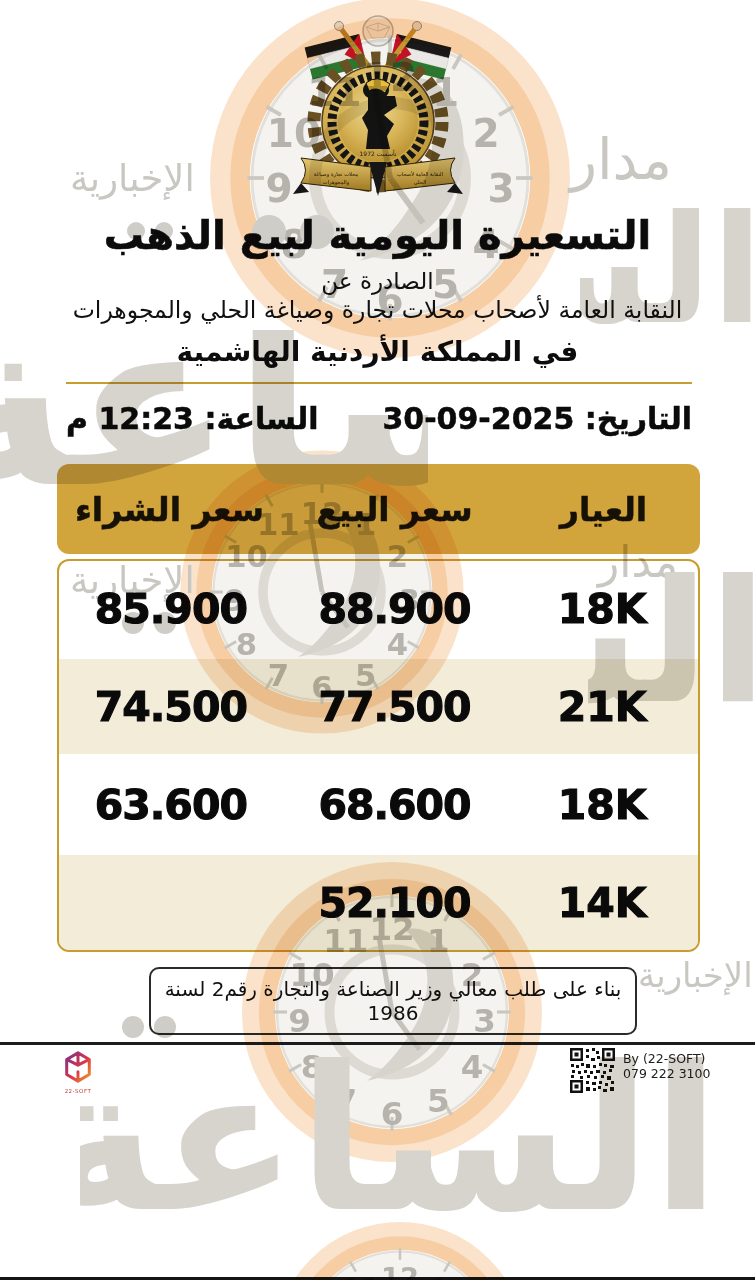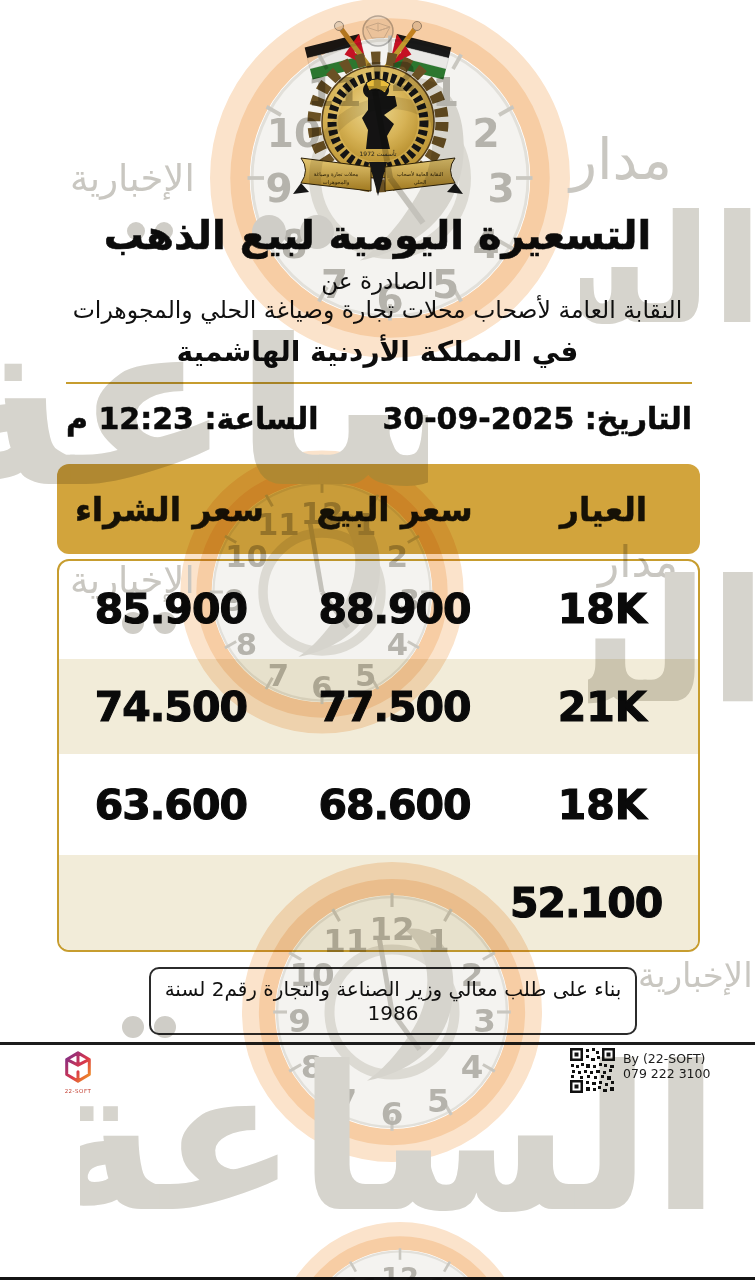--- a/index.html
+++ b/index.html
@@ -163,20 +163,21 @@
         <div class="col-karat karat-val">21K</div>
         <div class="col-sell">77.500</div>
         <div class="col-buy">74.500</div>
       </div>
       <div class="p-row">
         <div class="col-karat karat-val">18K</div>
         <div class="col-sell">68.600</div>
         <div class="col-buy">63.600</div>
       </div>
       <div class="p-row">
+        <div class="col-karat karat-val">14K</div>
         <div class="col-sell">52.100</div>
       </div>
     </div>
   </div>
 
   <div class="note-box">بناء على طلب معالي وزير الصناعة والتجارة رقم2 لسنة 1986</div>
 
   <div class="footer-sep"></div>
 
   <div class="footer">

